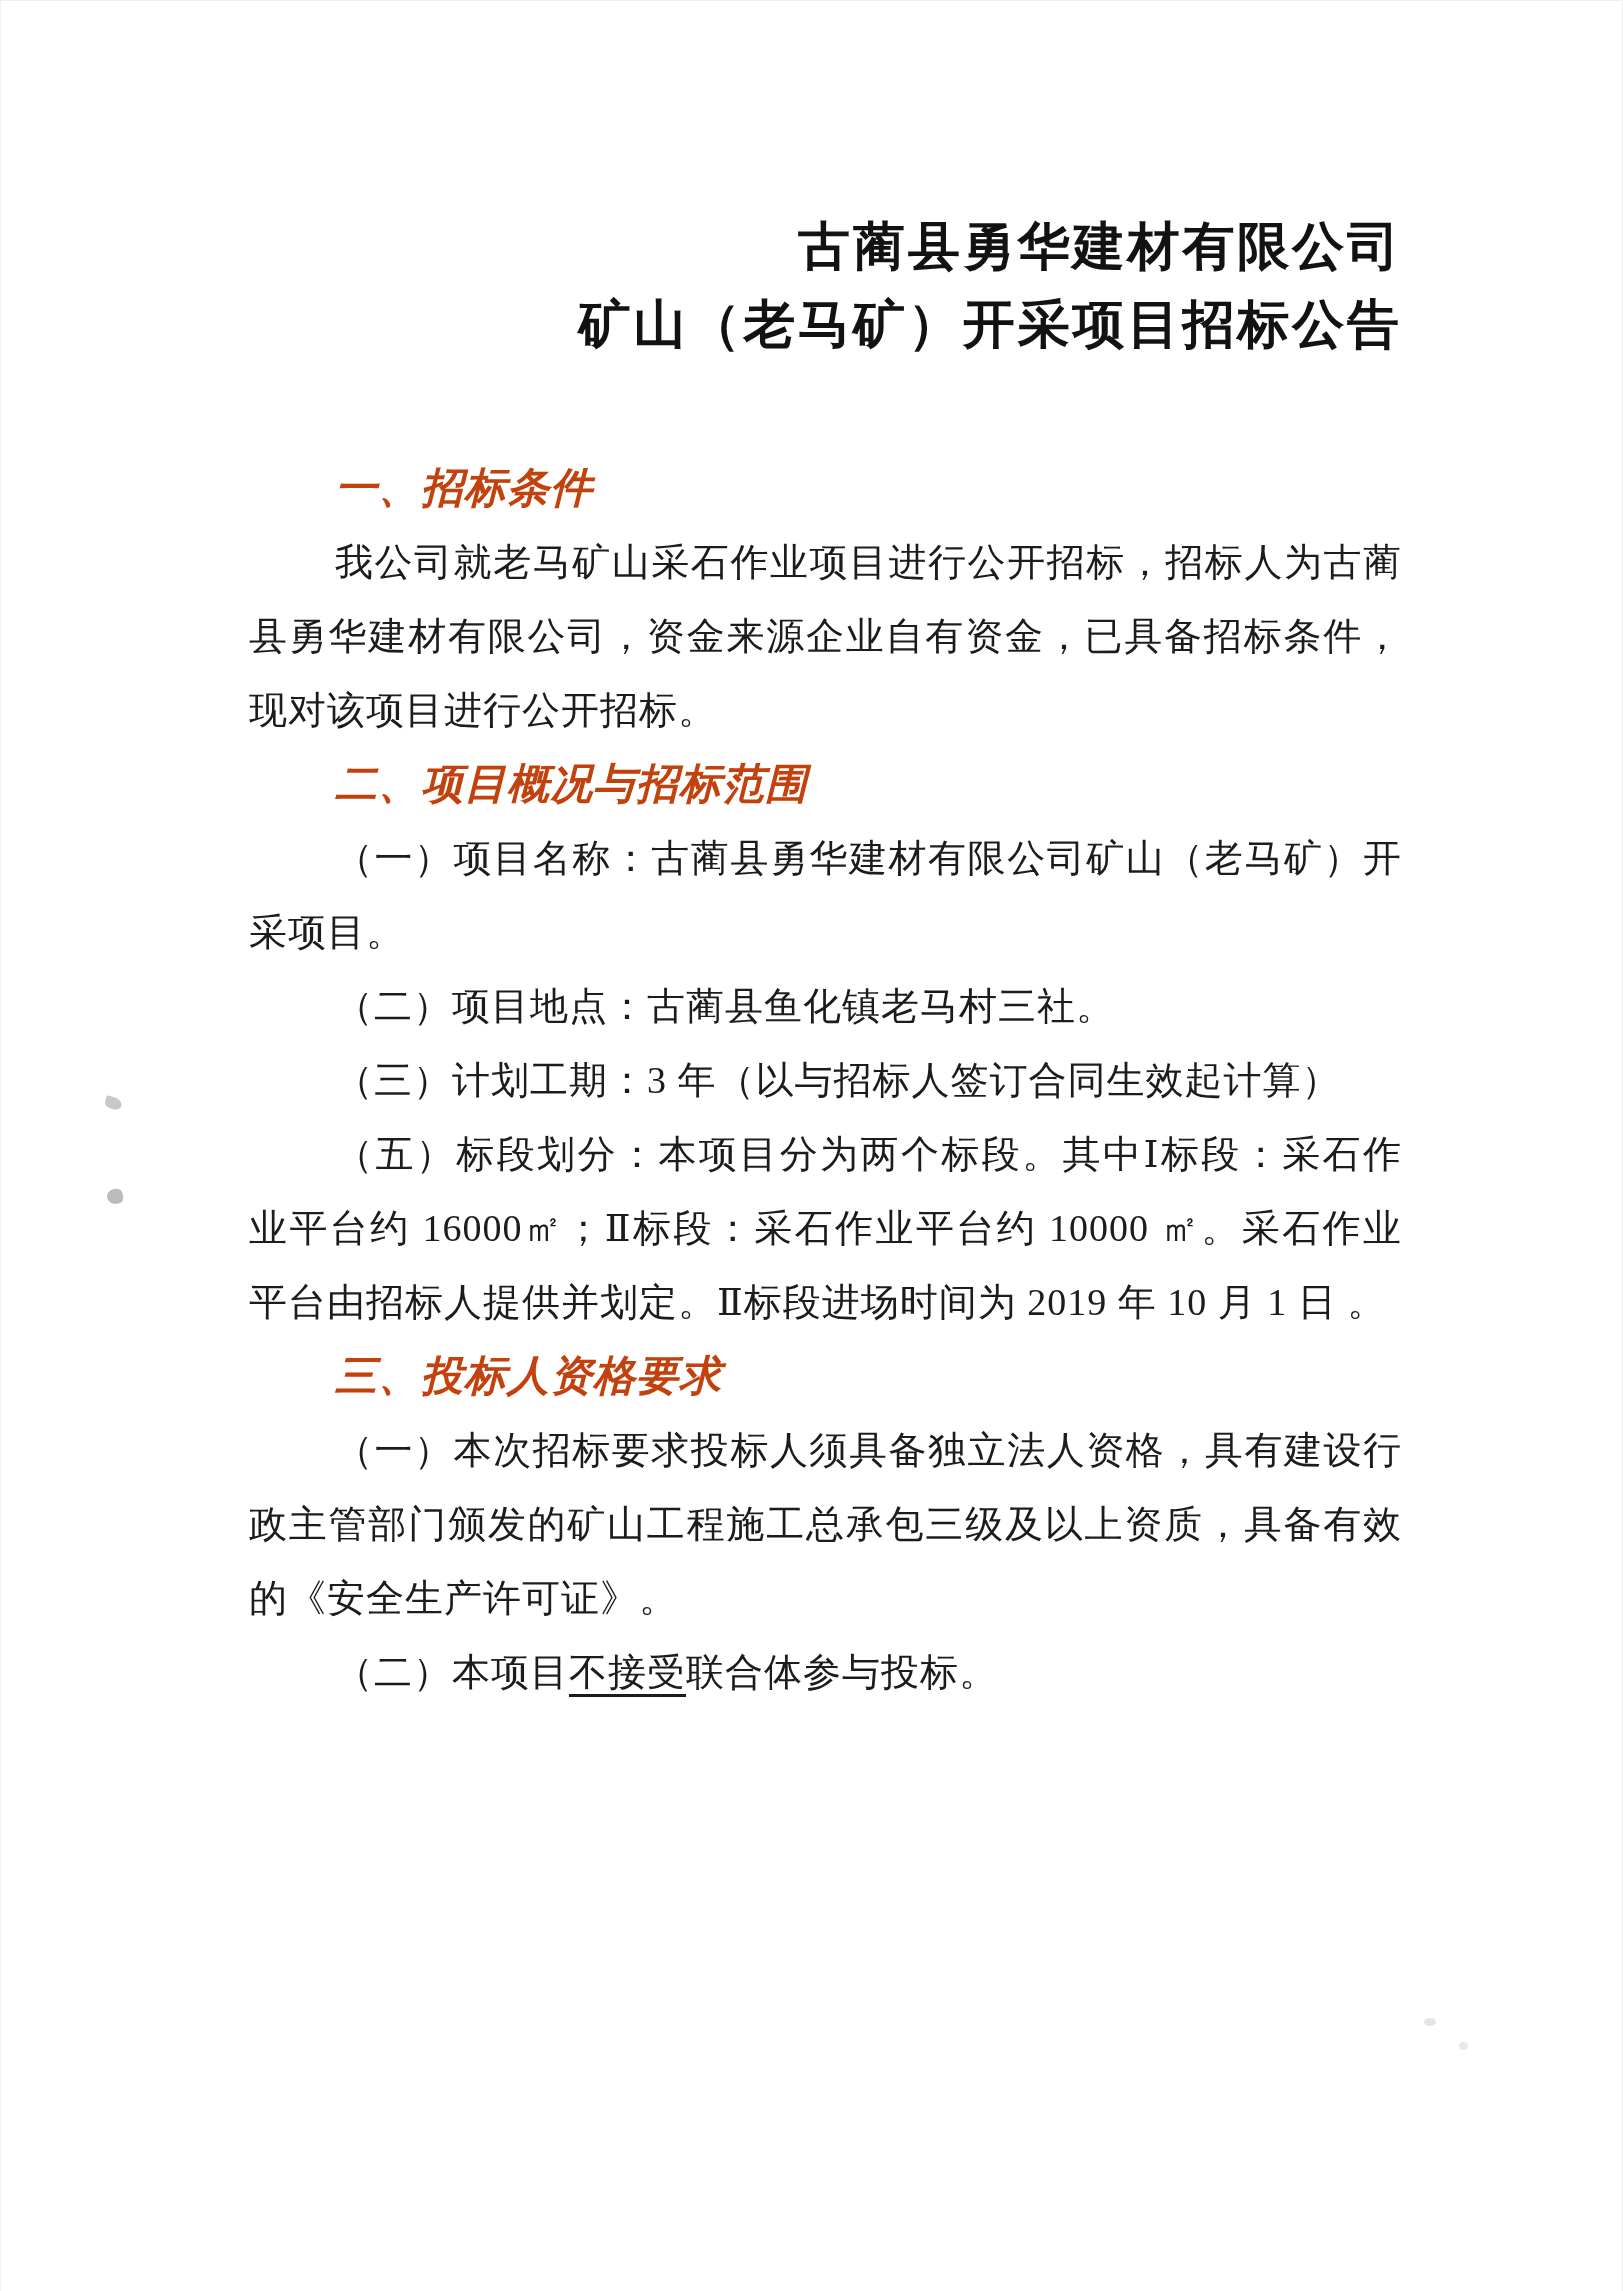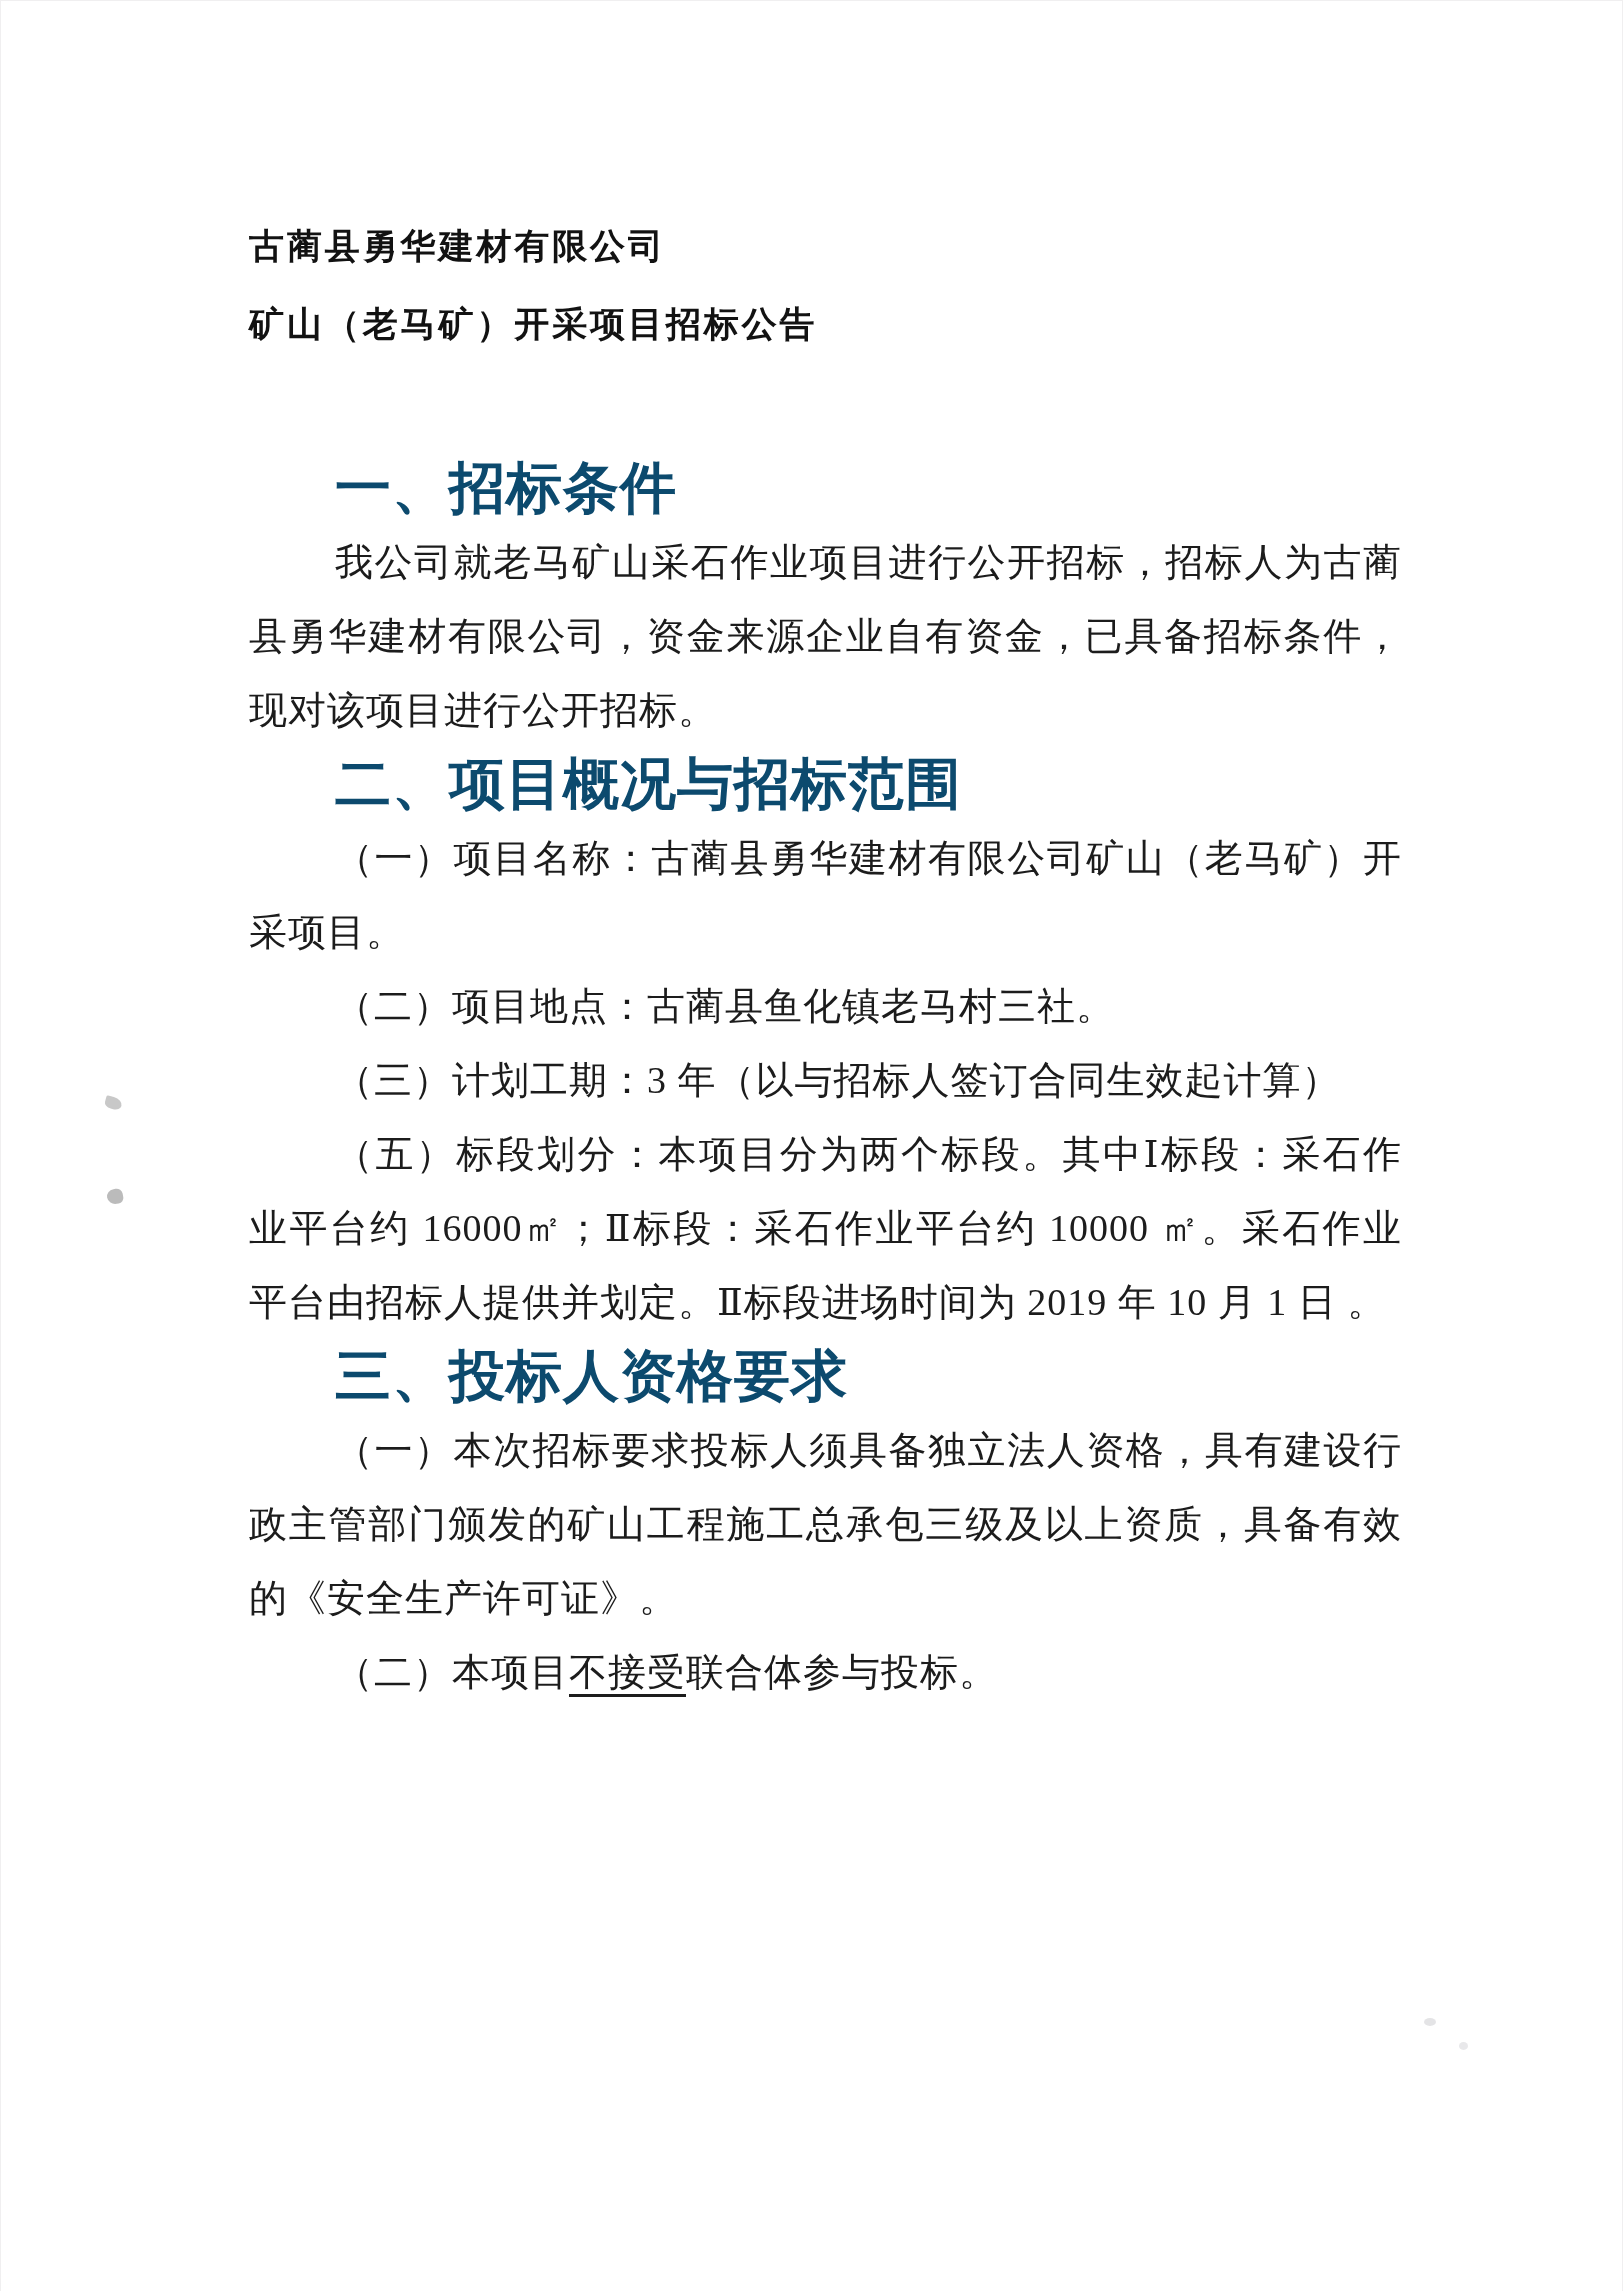--- a/index.html
+++ b/index.html
@@ -20,39 +20,40 @@
   }
   .content {
     position: absolute;
     left: 248px;
     top: 206px;
     width: 1153px;
   }
   .title {
     font-family: "Liberation Sans", "DejaVu Sans", sans-serif;
     font-weight: bold;
-    font-size: 35px;
+    font-size: 52px;
     line-height: 78px;
     letter-spacing: 2.9px;
-    text-align: left;
+    text-align: right;
     margin: 0;
     color: #121212;
   }
   .doc-body {
     margin-top: 88px;
   }
   .heading {
     font-family: "Liberation Sans", "DejaVu Sans", sans-serif;
     font-weight: bold;
-    font-size: 56px;
+    font-size: 42px;
     line-height: 74px;
     margin: 0;
     text-indent: 86px;
-    color: #0c4a6e;
+    color: #c2410c;
     letter-spacing: 1px;
+    font-style: italic;
   }
   .para {
     margin: 0;
     font-size: 38px;
     line-height: 74px;
     text-indent: 86px;
     text-align: justify;
     letter-spacing: 1px;
     color: #1c1c1c;
   }

